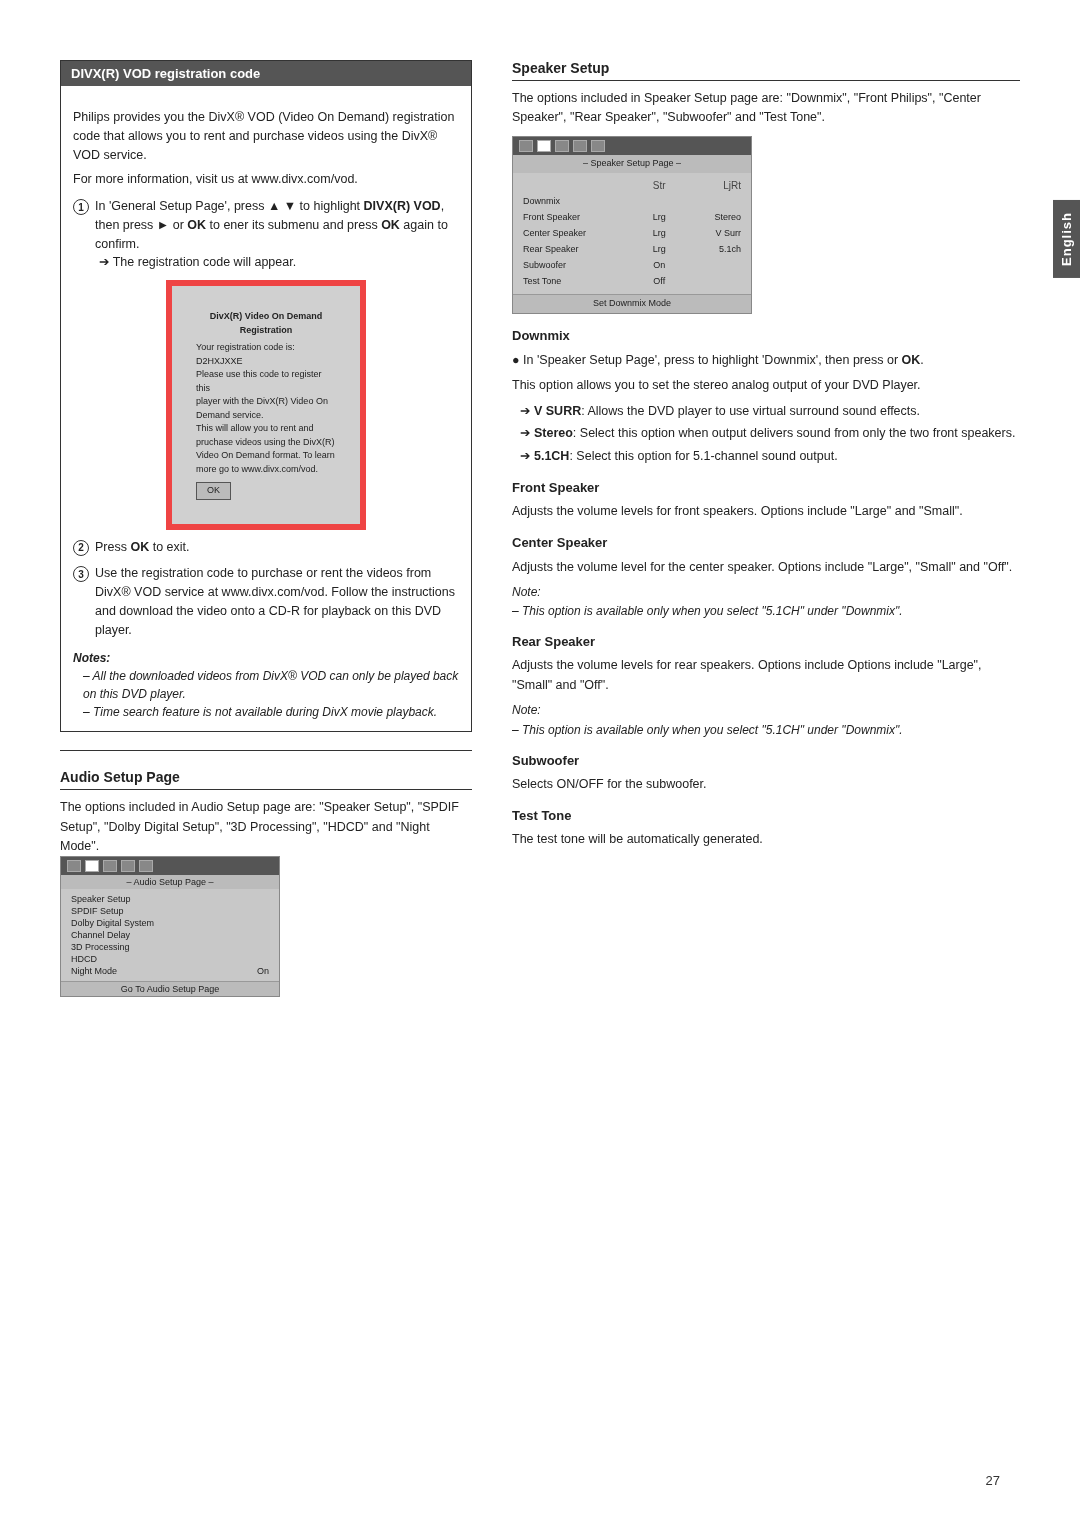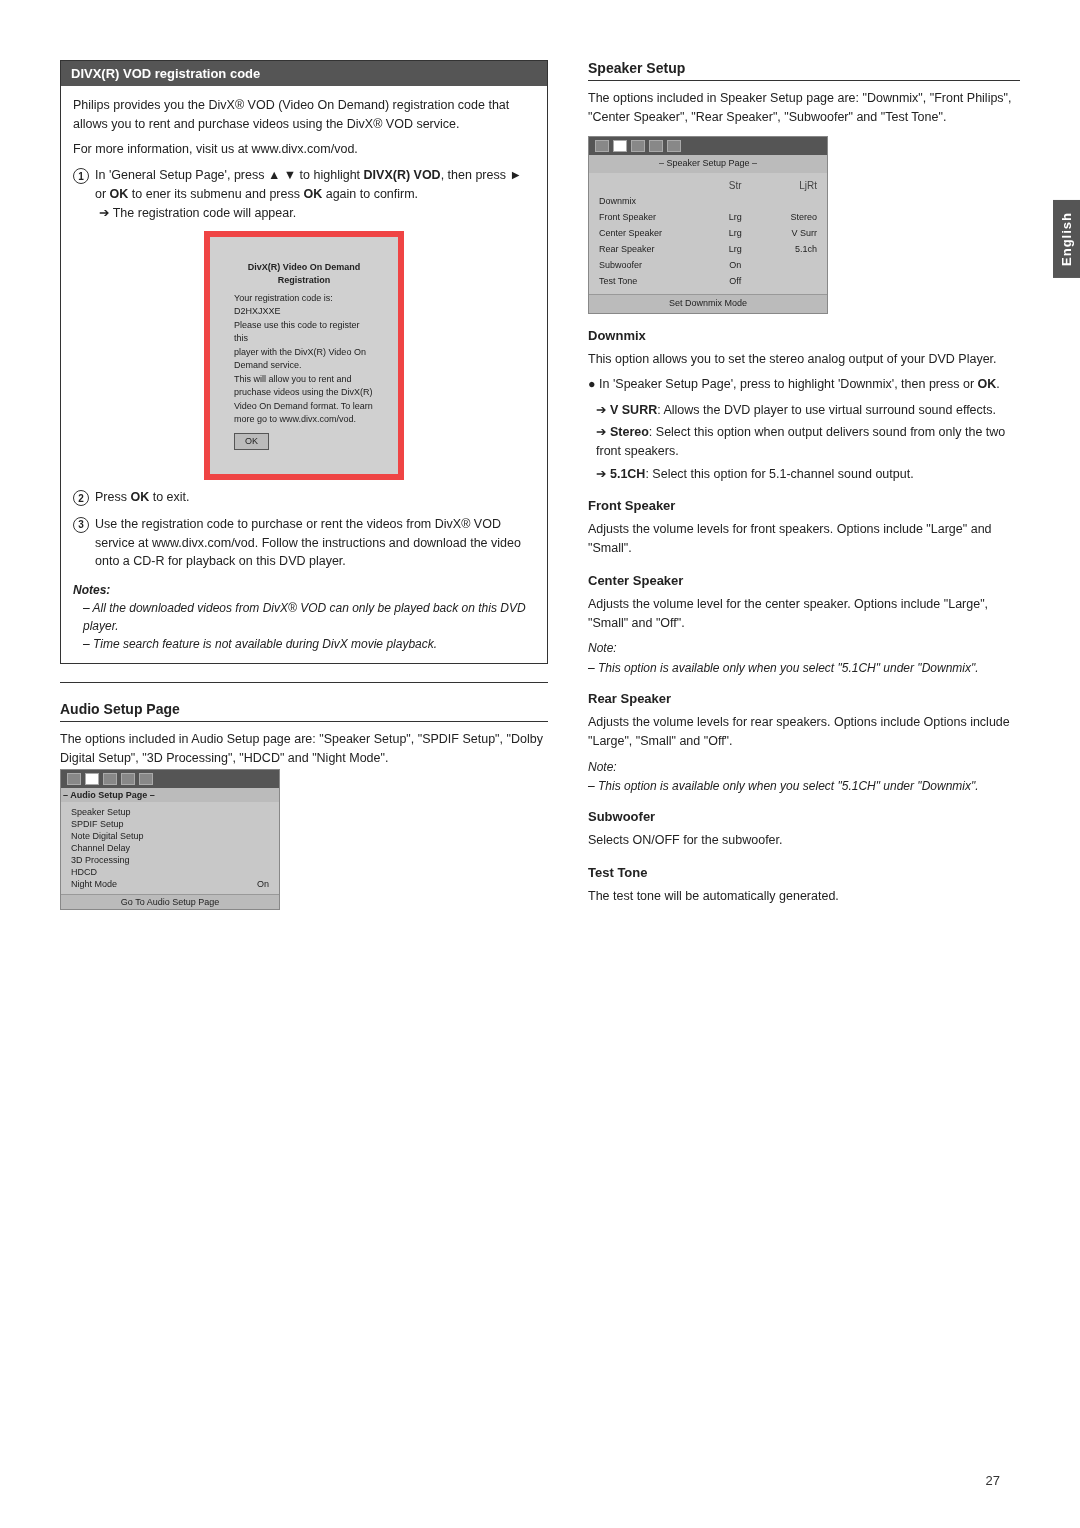--- a/index.html
+++ b/index.html
@@ -44,21 +44,21 @@
       margin-top: 10px;
     }
 
     
     .two-col {
       display: flex;
       gap: 40px;
     }
 
     .left-col {
-      width: 488px;
+      width: 412px;
       flex-shrink: 0;
     }
 
     .right-col {
       flex: 1;
     }
 
     
     .section-box {
       border: 1.5px solid #333;
@@ -70,20 +70,21 @@
       color: #fff;
       font-weight: bold;
       font-size: 13px;
       padding: 5px 10px;
     }
 
     .section-box-content {
       padding: 10px 12px;
       font-size: 12.5px;
       line-height: 1.5;
+      margin-top: 12px;
     }
 
     
     .divider {
       border: none;
       border-top: 1.5px solid #333;
       margin: 18px 0;
     }
 
     
@@ -257,30 +258,30 @@
 
         <div style="width:220px; border:1px solid #888; background:#c8c8c8; font-size:9px;">
 
           <div style="background:#555; color:#fff; display:flex; align-items:center; gap:4px; padding:3px 6px;">
             <div style="width:14px;height:12px;background:#888;border:1px solid #aaa;"></div>
             <div style="width:14px;height:12px;background:#fff;border:1px solid #aaa;"></div>
             <div style="width:14px;height:12px;background:#888;border:1px solid #aaa;"></div>
             <div style="width:14px;height:12px;background:#888;border:1px solid #aaa;"></div>
             <div style="width:14px;height:12px;background:#888;border:1px solid #aaa;"></div>
           </div>
-          <div style="font-size:9px; background:#bbb; padding:2px;font-weight:bold;">– Audio Setup Page –</div>
+          <div style="text-align:center; font-size:9px; background:#bbb; padding:2px;">– Audio Setup Page –</div>
           <div style="background:#c8c8c8; padding:4px 10px;">
             <div class="menu-row">
                 <span>Speaker Setup</span>
               </div>
             <div class="menu-row">
                 <span>SPDIF Setup</span>
               </div>
             <div class="menu-row">
-                <span>Note Digital Setup</span>
+                <span>Dolby Digital System</span>
               </div>
             <div class="menu-row">
                 <span>Channel Delay</span>
               </div>
             <div class="menu-row">
                 <span>3D Processing</span>
               </div>
             <div class="menu-row">
                 <span>HDCD</span>
               </div>
@@ -344,24 +345,24 @@
             <div style="display:flex; justify-content:space-between; font-size:9px; padding:1px 0;">
               <span style="flex:2;">Test Tone</span>
               <span style="flex:1; text-align:center;">Off</span>
               <span style="flex:1; text-align:right;"></span>
             </div>
           </div>
           <div style="background:#bbb; text-align:center; border-top:1px solid #999; padding:2px; font-size:9px;">Set Downmix Mode</div>
         </div>
 
         <div class="subsection-heading">Downmix</div>
-        <p>This option allows you to set the stereo analog output of your DVD Player.</p>
         <p style="margin-top:5px;">
           ● In 'Speaker Setup Page', press  to highlight 'Downmix', then press  or <strong>OK</strong>.
         </p>
+        <p>This option allows you to set the stereo analog output of your DVD Player.</p>
         <div class="arrow-item">➔ <strong>V SURR</strong>: Allows the DVD player to use virtual surround sound effects.</div>
         <div class="arrow-item">➔ <strong>Stereo</strong>: Select this option when output delivers sound from only the two front speakers.</div>
         <div class="arrow-item">➔ <strong>5.1CH</strong>: Select this option for 5.1-channel sound output.</div>
 
         <div class="subsection-heading">Front Speaker</div>
         <p>Adjusts the volume levels for front speakers. Options include "Large" and "Small".</p>
 
         <div class="subsection-heading">Center Speaker</div>
         <p>Adjusts the volume level for the center speaker. Options include "Large", "Small" and "Off".</p>
         <div style="margin-top:6px;">

